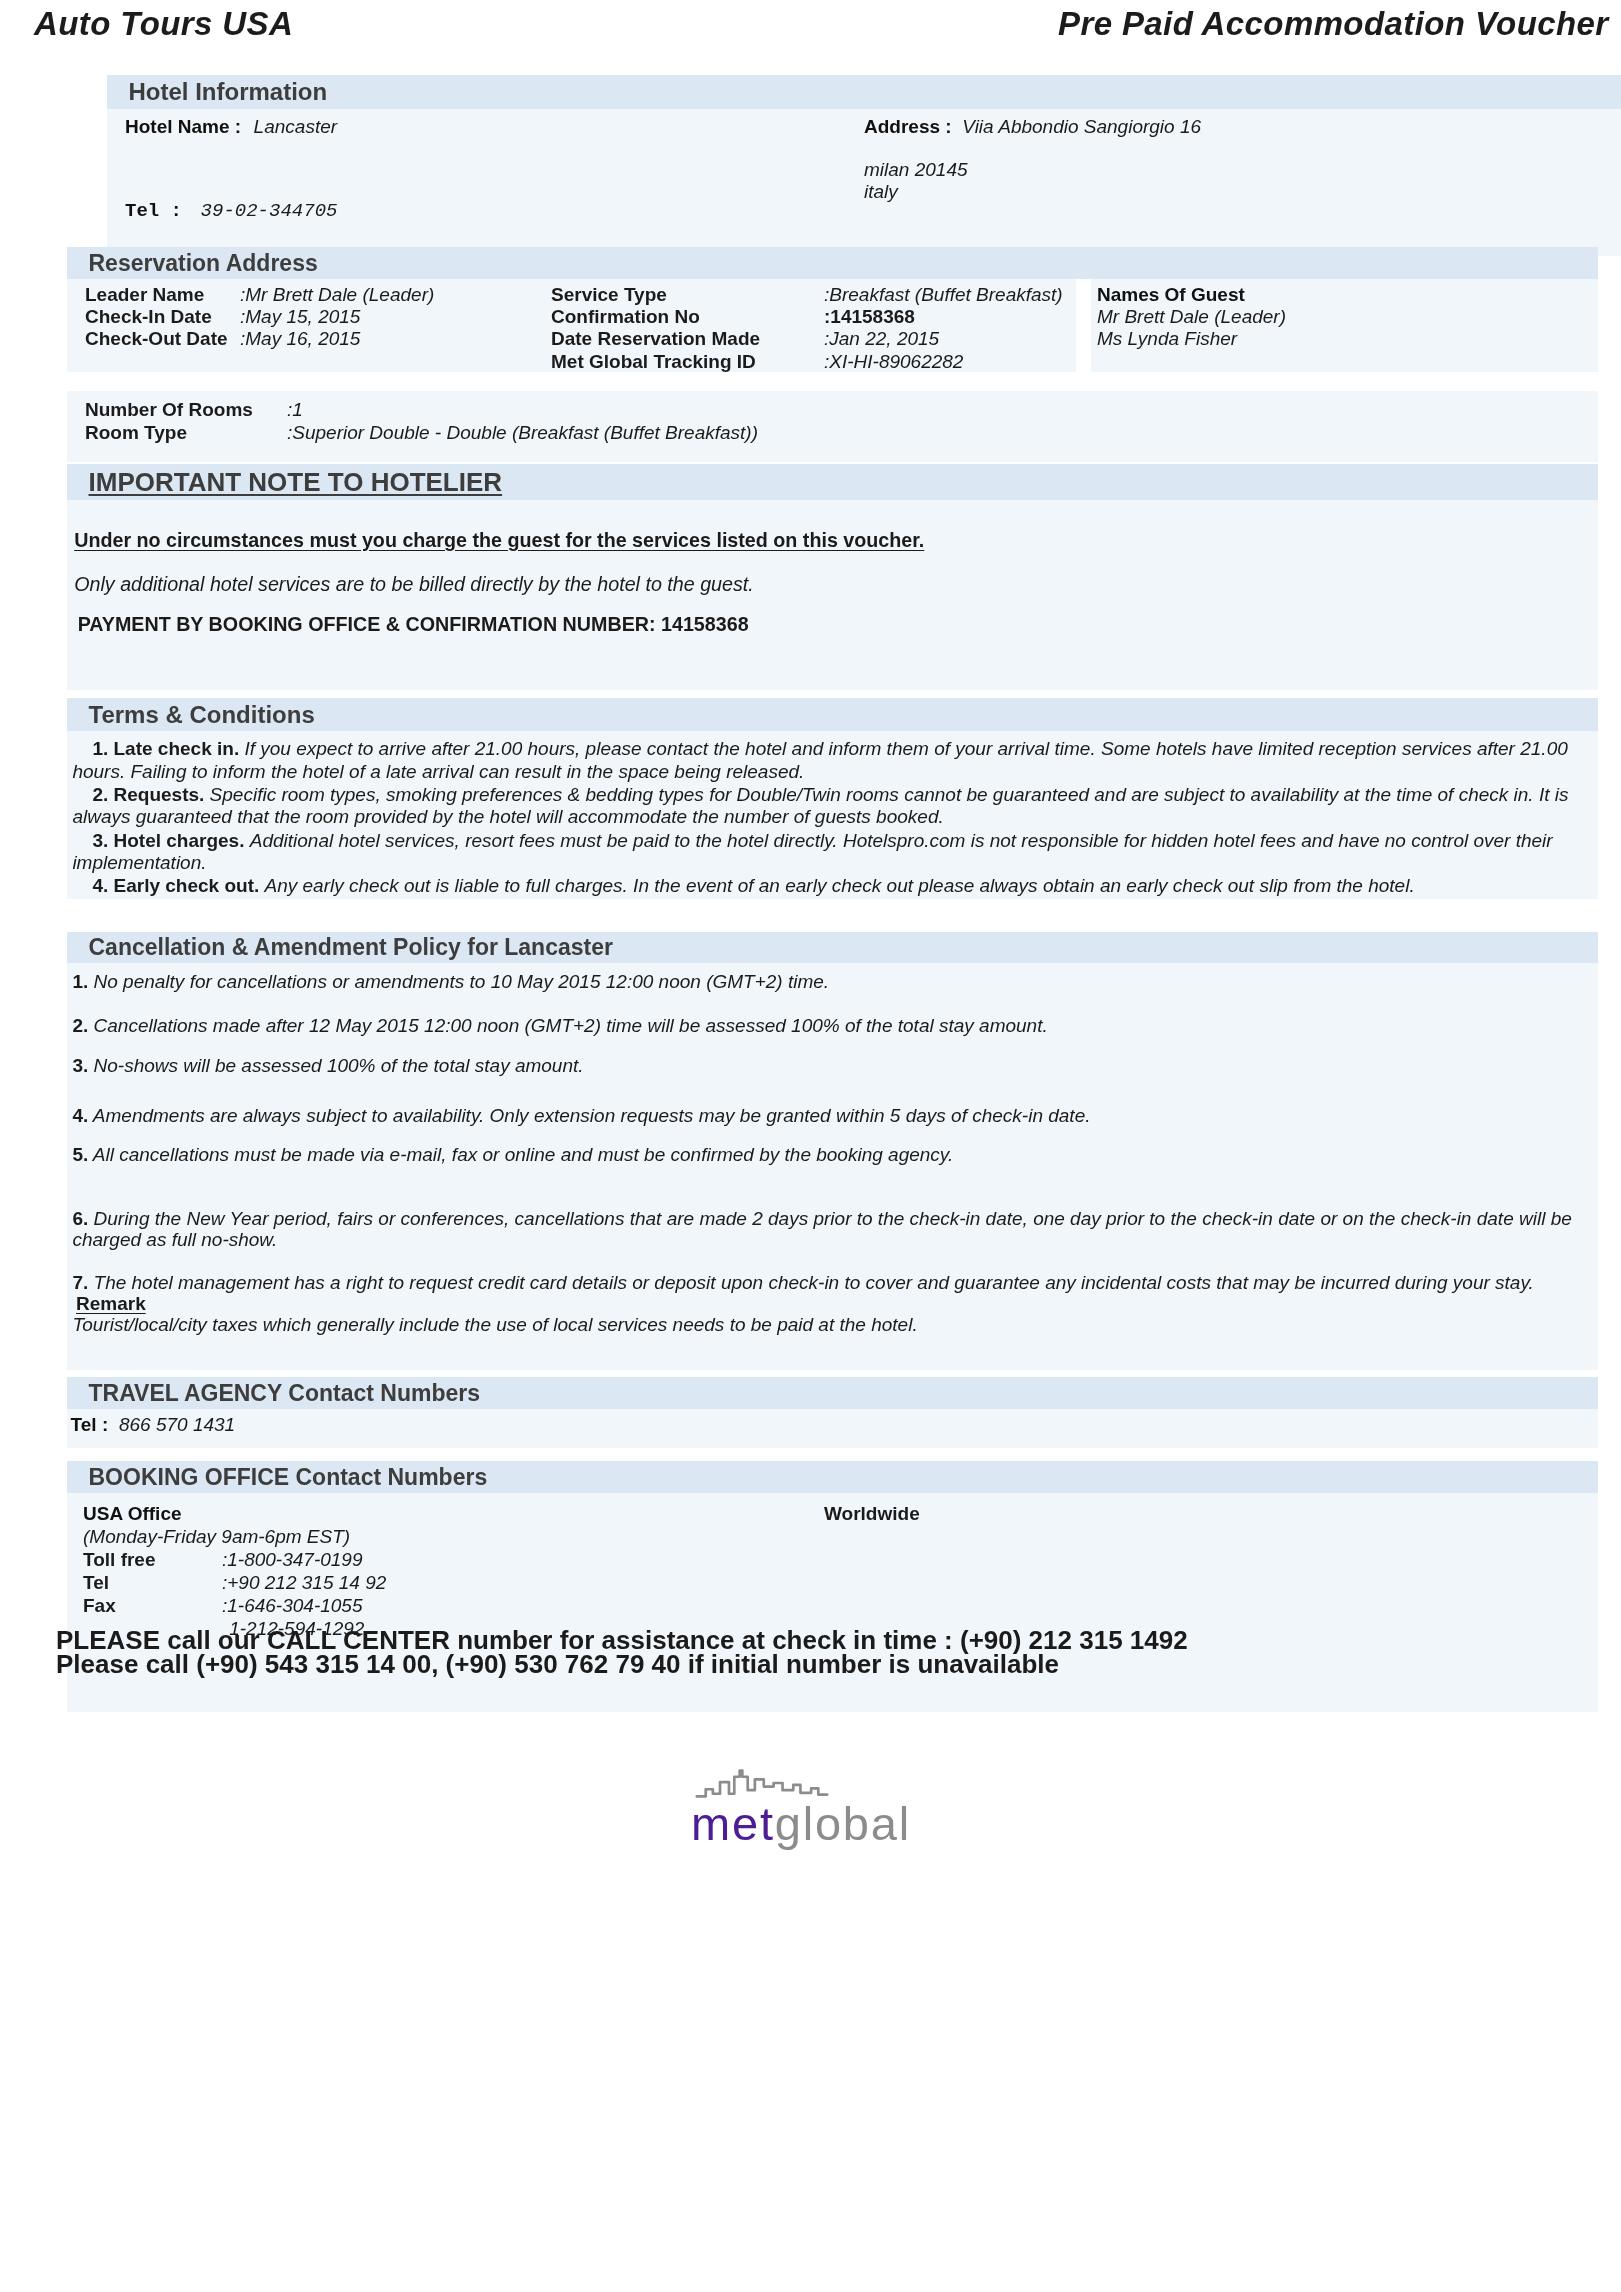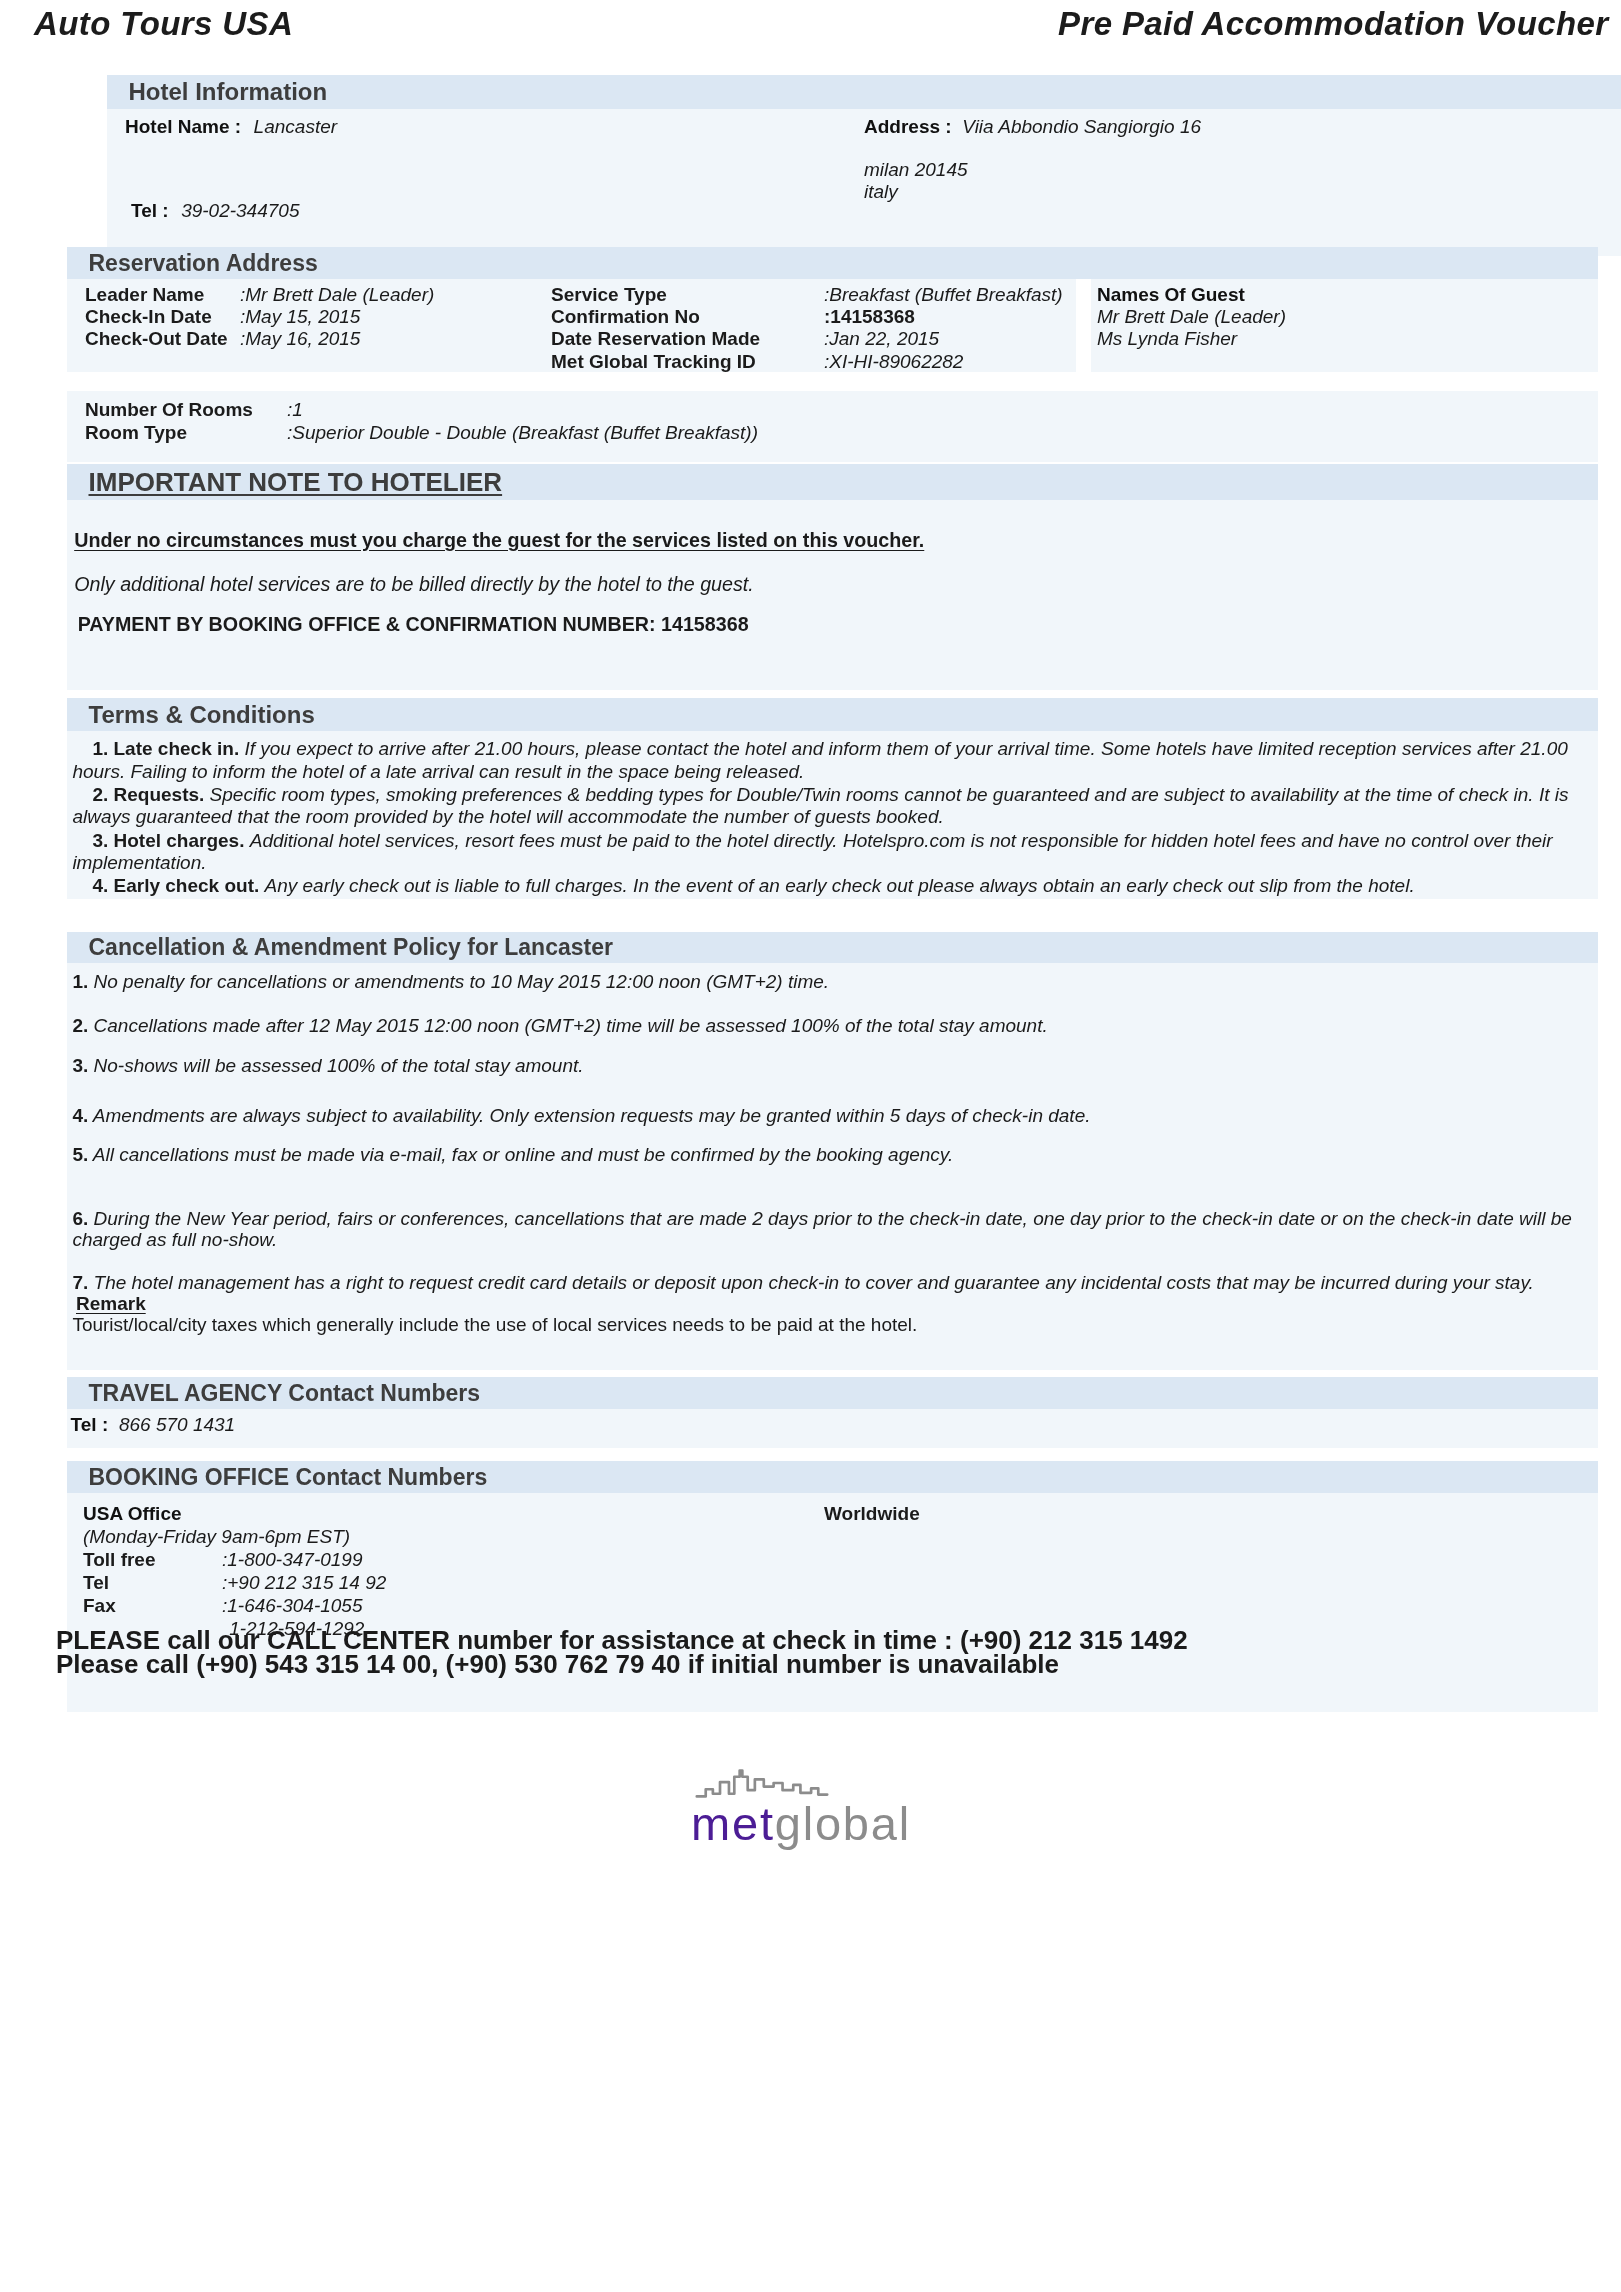--- a/index.html
+++ b/index.html
@@ -22,21 +22,21 @@
   .band.h40 { height:36px; font-size:26px; }
   .band.h35 { height:31px; font-size:23px; }
   .sec-body { background:#f1f6fa; position:relative; font-size:19px; }
   .lbl { font-weight:bold; color:#111; }
   .val { font-style:italic; color:#1b1b1b; }
   .u { text-decoration:underline; text-underline-offset:2.7px; }
 
   
   .hotel-body { height:147px; }
   .hotel-name-row { position:absolute; left:18px; top:7.2px; }
-  .hotel-tel-row  { position:absolute; left:24px; top:91px; }
+  .hotel-tel-row  { position:absolute; left:18px; top:91px;font-family:Liberation Mono, monospace; }
   .addr-block { position:absolute; left:757px; top:7.2px; line-height:21.5px; }
   .addr-l2 { margin-top:21.5px; }
 
   
   .res-body { height:93px; }
   .res-col { position:absolute; top:4.5px; line-height:22.4px; }
   .res-col1 { left:18px; }
   .res-col2 { left:484px; }
   .res-col3 { left:1030px; }
   .res-row .rl { display:inline-block; font-weight:bold; }
@@ -61,21 +61,21 @@
   .t-text { font-style:italic; }
 
   
   .cancel-body { height:398px; padding:9px 14.3px 0 5.4px; line-height:20.6px; }
   .c-item .c-num { font-weight:bold; font-style:normal; }
   .c-item { font-style:italic; }
   .c-1 { margin-bottom:23px; } .c-2 { margin-bottom:19.7px; } .c-3 { margin-bottom:29.6px; }
   .c-4 { margin-bottom:18px; } .c-5 { margin-bottom:44px; } .c-6 { margin-bottom:23px; }
   .c-7 { margin-bottom:0; }
   .remark-lbl { font-weight:bold; text-decoration:underline; text-underline-offset:2.7px; margin-left:3.6px; }
-  .remark-text { }
+  .remark-text { font-style:italic; }
 
   
   .travel-body { height:34px; padding:5.4px 0 0 3.6px; }
 
   
   .booking-body { height:210px; padding-top:9px; line-height:23px; }
   .bk-left { margin-left:16px; }
   .bk-worldwide { position:absolute; left:757px; top:9px; font-weight:bold; }
   .bk-hours { font-style:italic; }
   .bk-row .rl { display:inline-block; width:139px; font-weight:bold; }

